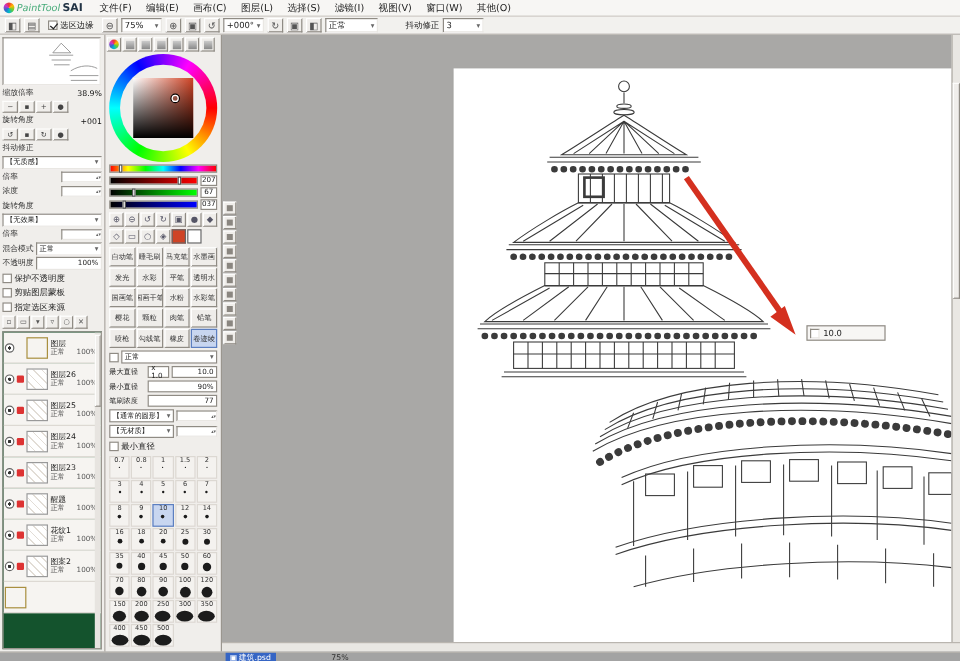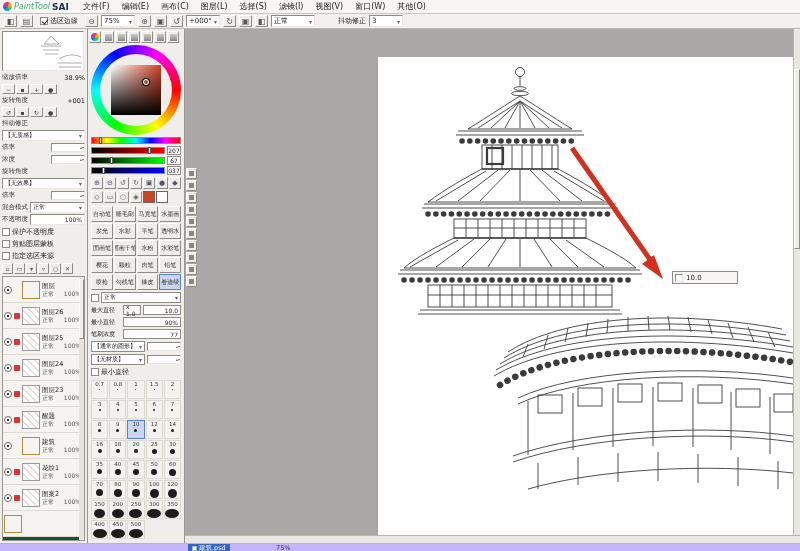--- a/index.html
+++ b/index.html
@@ -95,21 +95,21 @@
 #ministrip{position:absolute;left:1px;top:139px;display:flex;flex-direction:column;gap:1px}
 .mini-btn{width:11px;height:11px;background:#efedea;border:1px solid;border-color:#fff #8f8b84 #8f8b84 #fff;display:flex;align-items:center;justify-content:center}
 .mini-btn i{width:5px;height:5px;background:#8a8680;display:block}
 #vscroll{position:absolute;right:0;top:0;width:7px;height:506px;background:#e9e7e3;border-left:1px solid #b9b5af}
 #vscroll .vthumb{position:absolute;left:0;top:40px;width:6px;height:180px}
 #size-tooltip{position:absolute;left:487px;top:242px;width:66px;height:13px;background:#f7f6f4;border:1px solid #8f8b84;display:flex;align-items:center;gap:3px;padding:0 2px;font-size:7px}
 .ticon{width:8px;height:8px}
 #hscroll{left:185px;top:535px;width:615px;height:8px;background:#e9e7e3;border-top:1px solid #b9b5af}
 .hthumb{position:absolute;left:245px;top:0;width:358px;height:7px}
 
-#statusbar{left:0;top:543px;width:800px;height:8px;background:#c4b5fd;border-top:1px solid #b9b5af;display:flex;align-items:center;font-size:6.5px}
+#statusbar{left:0;top:543px;width:800px;height:8px;background:#a3a3a3;border-top:1px solid #b9b5af;display:flex;align-items:center;font-size:6.5px}
 #doc-tab{position:absolute;left:188px;top:0;height:8px;background:#3665c4;color:#fff;display:flex;align-items:center;gap:2px;padding:0 4px}
 .dicon{width:5px;height:5px;background:#fff;border:1px solid #9bb4e6}
 #status-zoom{position:absolute;left:276px;color:#333}
 </style>
 </head>
 <body>
 
 <div class="abs" id="menubar">
   <span id="logo">
     <span id="logo-ball"></span>
@@ -331,32 +331,20 @@
         <span class="thumb"></span>
         <span class="linfo">
           <span class="lname">醒题</span>
           <span class="lmeta">
             <span>正常</span>
             <span>100%</span>
           </span>
         </span>
       </div>
 
-      <div class="layer-row folder">
-        <span class="eye"></span>
-        <span class="pen"></span>
-        <span class="thumb"></span>
-        <span class="linfo">
-          <span class="lname">建筑</span>
-          <span class="lmeta">
-            <span>正常</span>
-            <span>100%</span>
-          </span>
-        </span>
-      </div>
 
       <div class="layer-row">
         <span class="eye"></span>
         <span class="pen"></span>
         <span class="thumb"></span>
         <span class="linfo">
           <span class="lname">花纹1</span>
           <span class="lmeta">
             <span>正常</span>
             <span>100%</span>

